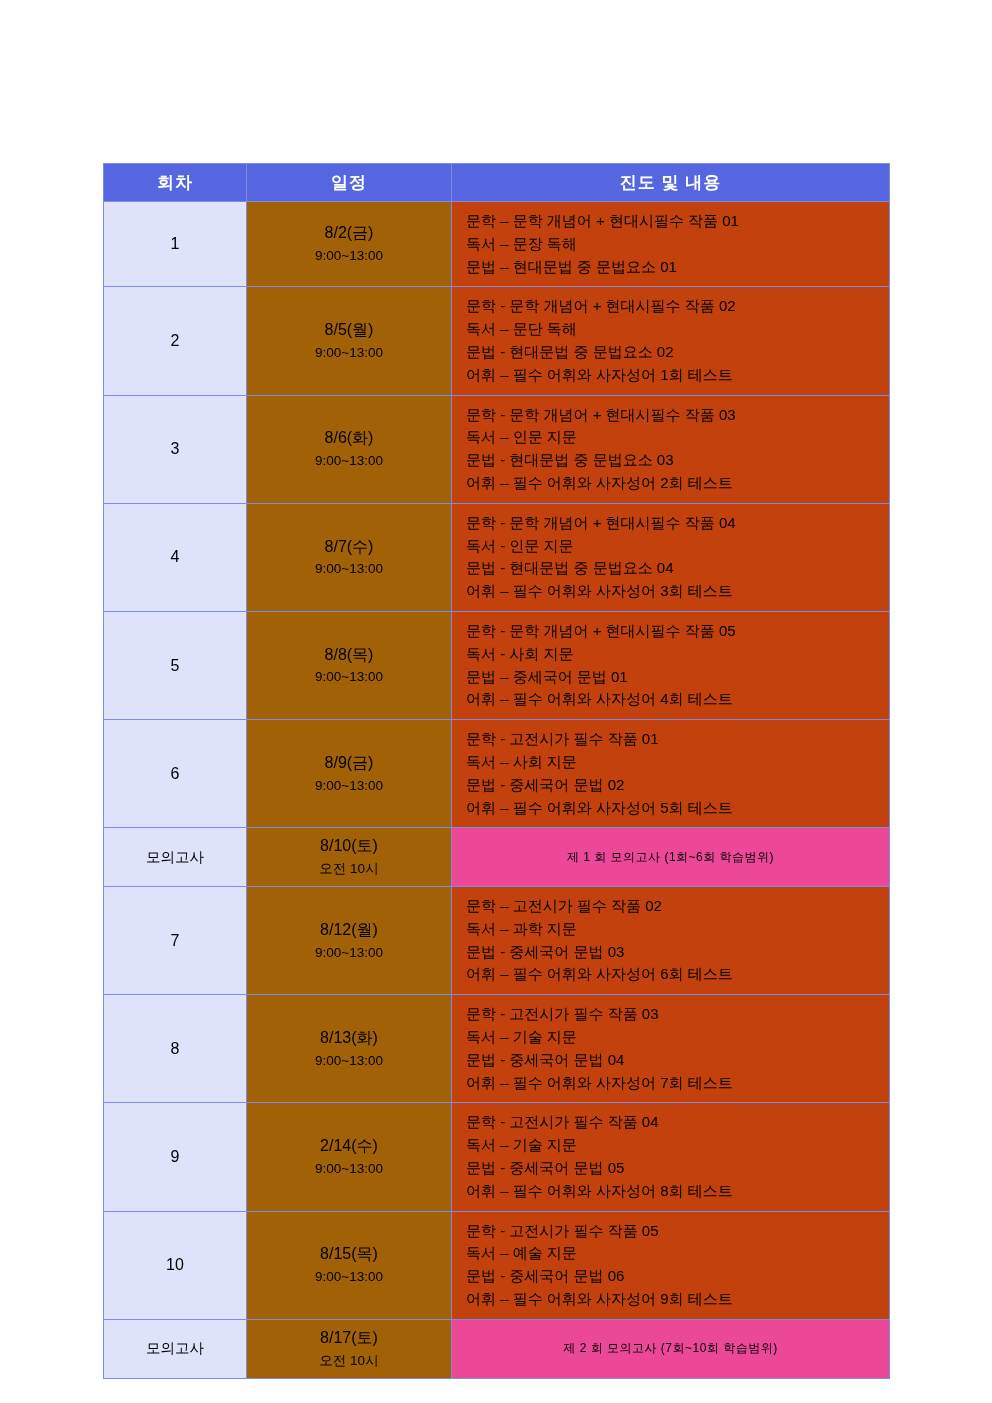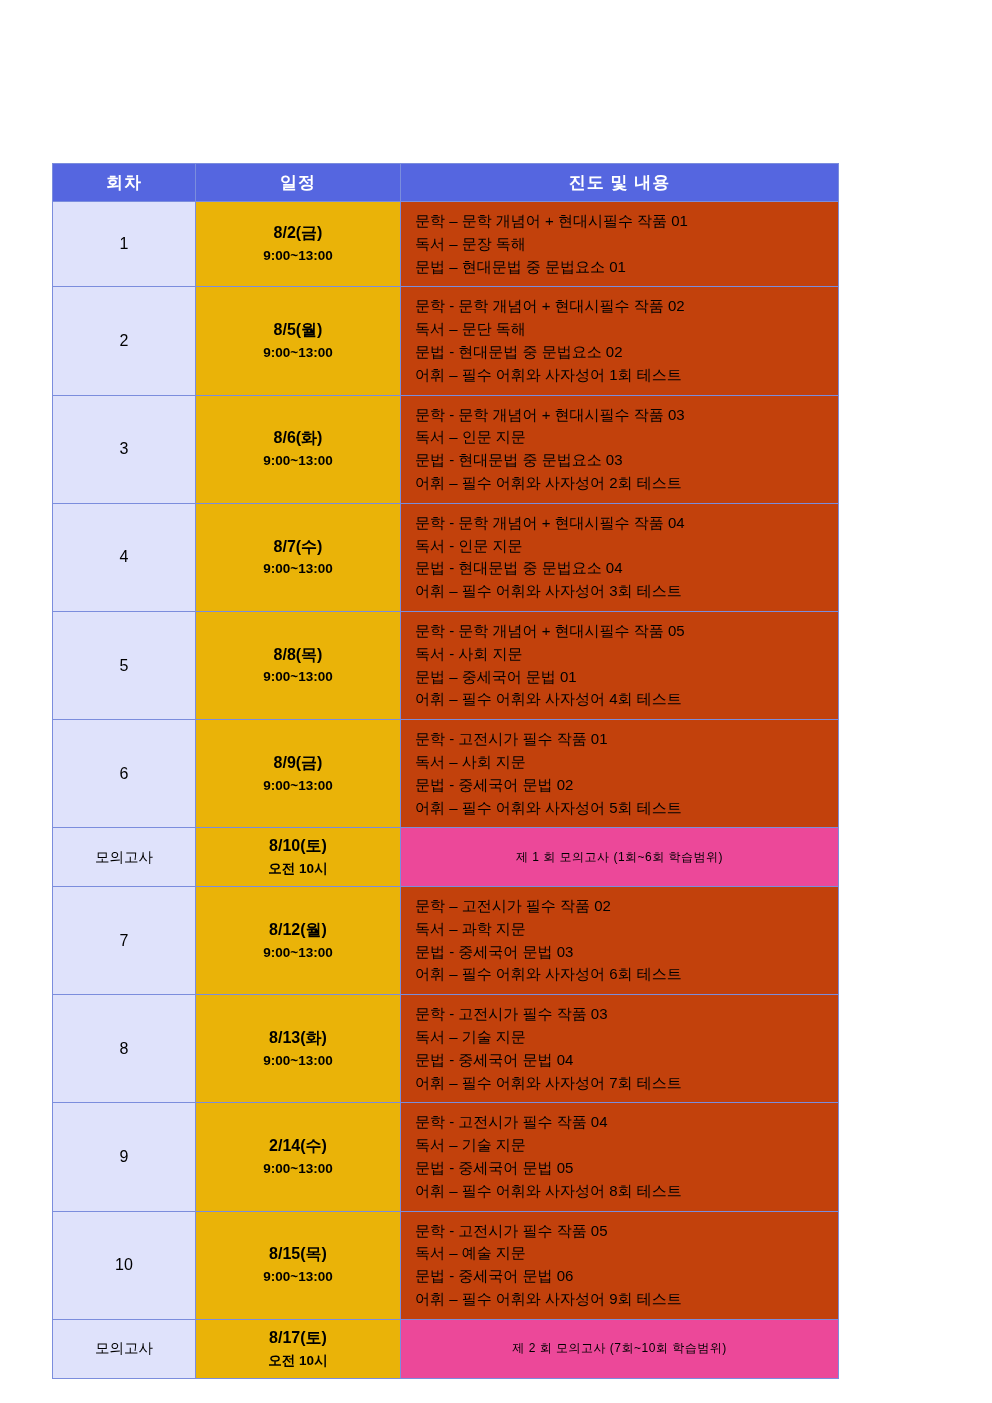--- a/index.html
+++ b/index.html
@@ -9,21 +9,21 @@
   }
   body {
     width: 992px;
     height: 1403px;
     font-family: "Liberation Sans", "DejaVu Sans", sans-serif;
     color: #000000;
     position: relative;
   }
   .page {
     box-sizing: border-box;
-    padding: 163px 0 0 52px;
+    padding: 163px 0 0 103px;
   }
   table.schedule {
     border-collapse: collapse;
     width: 786px;
     table-layout: fixed;
   }
   table.schedule th,
   table.schedule td {
     border: 1px solid #7b8ddd;
     vertical-align: middle;
@@ -41,25 +41,24 @@
   col.c-date  { width: 205px; }
   col.c-body  { width: 438px; }
 
   td.round {
     background: #dfe2fb;
     text-align: center;
     font-size: 16px;
   }
   td.round.small { font-size: 14.5px; }
   td.date {
-    background: #eab308;
+    background: #a16207;
     text-align: center;
     line-height: 1.55;
     padding: 6px 0;
-    font-weight: bold;
   }
   td.date .d {
     display: block;
     font-size: 16px;
   }
   td.date .t {
     display: block;
     font-size: 13.5px;
   }
   td.content {

